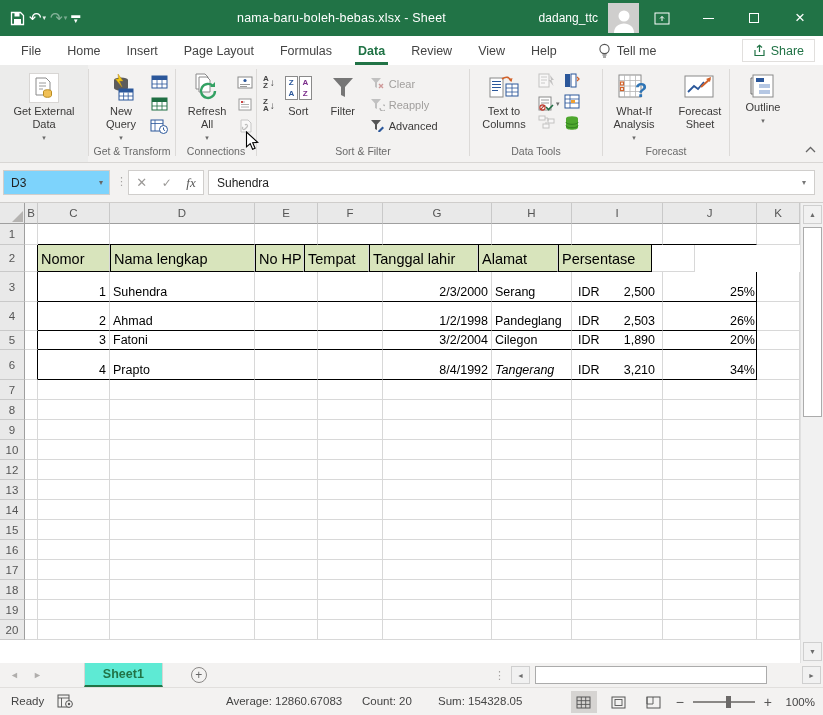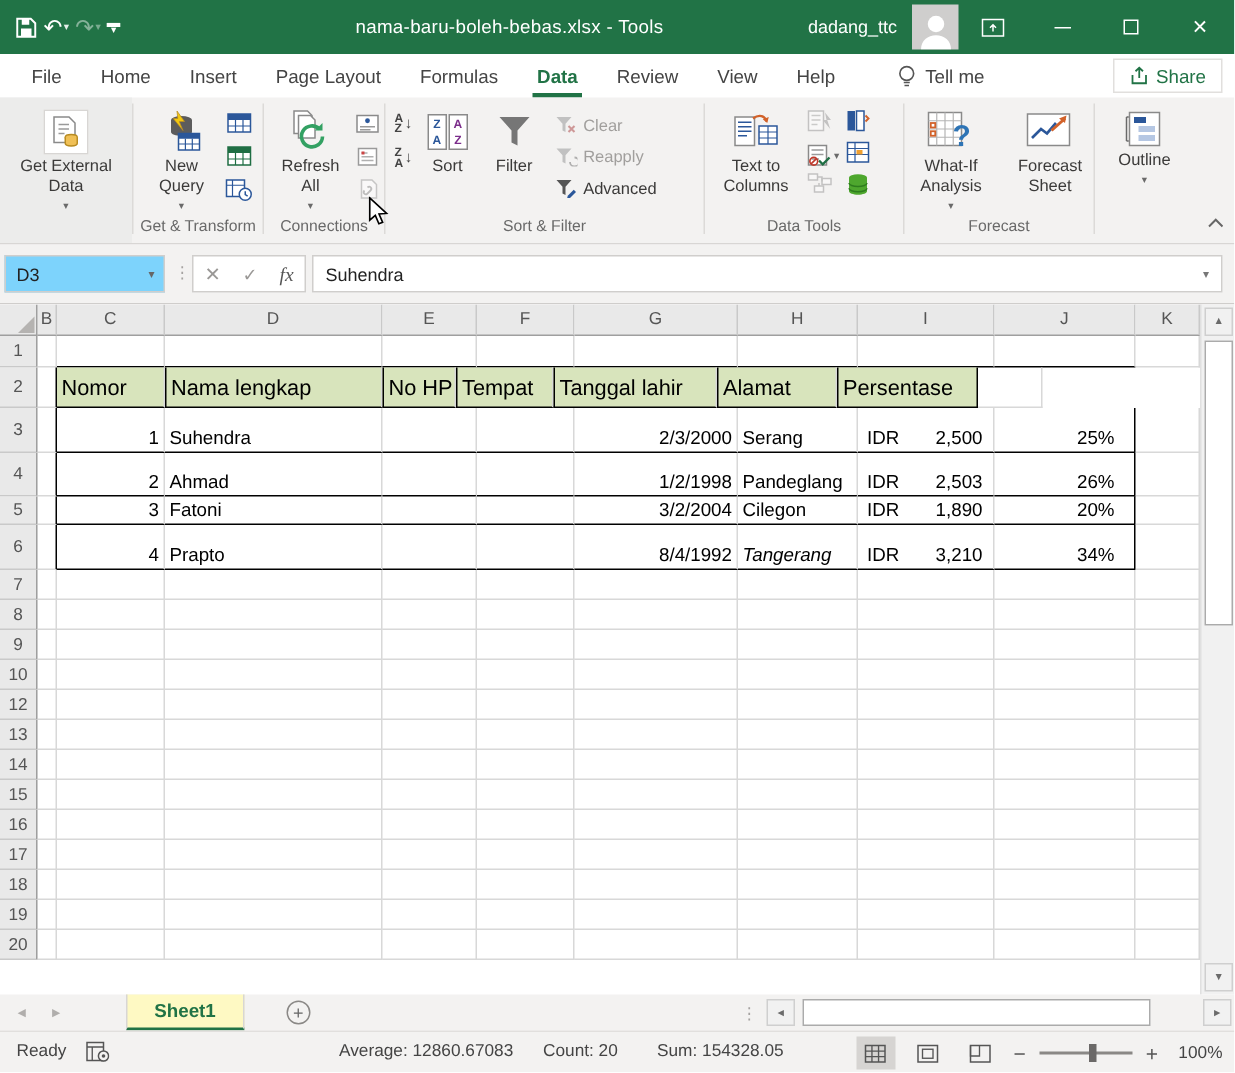--- a/index.html
+++ b/index.html
@@ -68,34 +68,34 @@
   
   .gridwrap { position:absolute; left:0; top:203px; width:823px; height:460px; background:#fff; }
   #grid { position:absolute; left:0; top:0; width:800px; height:460px; overflow:hidden; }
   .grow { display:flex; }
   .gch { background:#e9e9e9; border-right:1px solid #c9c9c9; border-bottom:1px solid #9f9f9f; color:#555; font-size:11.5px; display:flex; align-items:center; justify-content:center; }
   .gcorner { background:#e9e9e9; border-right:1px solid #9f9f9f; border-bottom:1px solid #9f9f9f; position:relative; }
   .gcorner .tri { position:absolute; right:1px; bottom:1px; width:0; height:0; border-left:11px solid transparent; border-bottom:11px solid #b5b3b1; }
   .grh { background:#e9e9e9; border-right:1px solid #9f9f9f; border-bottom:1px solid #c9c9c9; color:#555; font-size:11.5px; display:flex; align-items:center; justify-content:center; }
   .gcell { border-right:1px solid #d8d8d8; border-bottom:1px solid #d8d8d8; display:flex; align-items:flex-end; padding:0 3px 2px; font-size:12.5px; color:#000; overflow:hidden; white-space:nowrap; }
   .num { justify-content:flex-end; }
-  .pct { padding-right:13px; }
+  .pct { padding-right:1px; }
   .acct { justify-content:space-between; padding-left:6px; padding-right:7px; }
   .th { background:#d8e4bc; font-size:14.5px; padding-bottom:4px; color:#000; }
   .bB { border-bottom-color:#000; }
   .bR { border-right-color:#000; }
   .bL { border-left:1px solid #000; }
   .vscroll { position:absolute; left:800px; top:0; width:23px; height:460px; background:#f1f1f1; border-left:1px solid #e0e0e0; }
   .varrow { position:absolute; left:2px; width:19px; height:19px; background:#f1f1f1; border:1px solid #cfcfcf; display:flex; align-items:center; justify-content:center; font-size:7px; color:#6b6b6b; }
   .vthumb { position:absolute; left:2px; top:24px; width:19px; height:190px; background:#fff; border:1px solid #ababab; }
 
   
   .sheetbar { position:absolute; left:0; top:663px; width:823px; height:24px; background:#f3f2f1; display:flex; align-items:stretch; font-size:12.5px; }
   .snav { display:flex; align-items:center; gap:14px; padding:0 12px 0 10px; color:#b0aeac; font-size:9px; }
-  .sheettab { background:#fef9c3; border-left:1px solid #d8d6d4; border-right:1px solid #d8d6d4; border-bottom:2px solid #217346; display:flex; align-items:center; padding:0 18px; color:#217346; font-weight:bold; margin-left:30px; }
+  .sheettab { background:#5eead4; border-left:1px solid #d8d6d4; border-right:1px solid #d8d6d4; border-bottom:2px solid #217346; display:flex; align-items:center; padding:0 18px; color:#217346; font-weight:bold; margin-left:30px; }
   .addsheet { display:flex; align-items:center; margin-left:28px; }
   .plus-circle { width:16px; height:16px; border:1px solid #8a8886; border-radius:50%; color:#666; display:flex; align-items:center; justify-content:center; font-size:12px; line-height:1; }
   .sdots { display:flex; align-items:center; color:#a5a3a1; font-size:11px; margin-left:auto; padding-right:6px; }
   .hscroll { display:flex; align-items:center; width:312px; }
   .harrow { width:19px; height:18px; background:#f1f1f1; border:1px solid #cfcfcf; display:flex; align-items:center; justify-content:center; font-size:7px; color:#6b6b6b; }
   .htrack { position:relative; width:270px; height:18px; }
   .hthumb { position:absolute; left:5px; top:0; width:232px; height:18px; background:#fff; border:1px solid #ababab; }
   .harrow.right { margin-left:auto; margin-right:2px; }
 
   
@@ -129,21 +129,21 @@
             <rect x="4.5" y="1.5" width="5" height="4" fill="#fff"></rect>
           </svg>
       </span>
       <span class="qat-btn">↶<span class="tiny-caret">▾</span></span>
       <span class="qat-btn dim">↷<span class="tiny-caret">▾</span></span>
       <span class="qat-btn" style="flex-direction:column;line-height:5px;">
           <span style="font-size:9px;">▬</span>
           <span style="font-size:7px;">▾</span>
         </span>
     </div>
-    <div class="tb-title">nama-baru-boleh-bebas.xlsx  -  Tools</div>
+    <div class="tb-title">nama-baru-boleh-bebas.xlsx  -  Sheet</div>
     <div class="tb-right">
       <div class="tb-user">dadang_ttc</div>
       <div class="tb-avatar">
         <svg width="24" height="26" viewBox="0 0 24 26">
             <circle cx="12" cy="9" r="5.5" fill="#fff"></circle>
             <path d="M2 26c0-6 4.5-9.5 10-9.5S22 20 22 26z" fill="#fff"></path>
           </svg>
       </div>
       <div class="winbtn">
         <svg width="16" height="13" viewBox="0 0 16 13">

